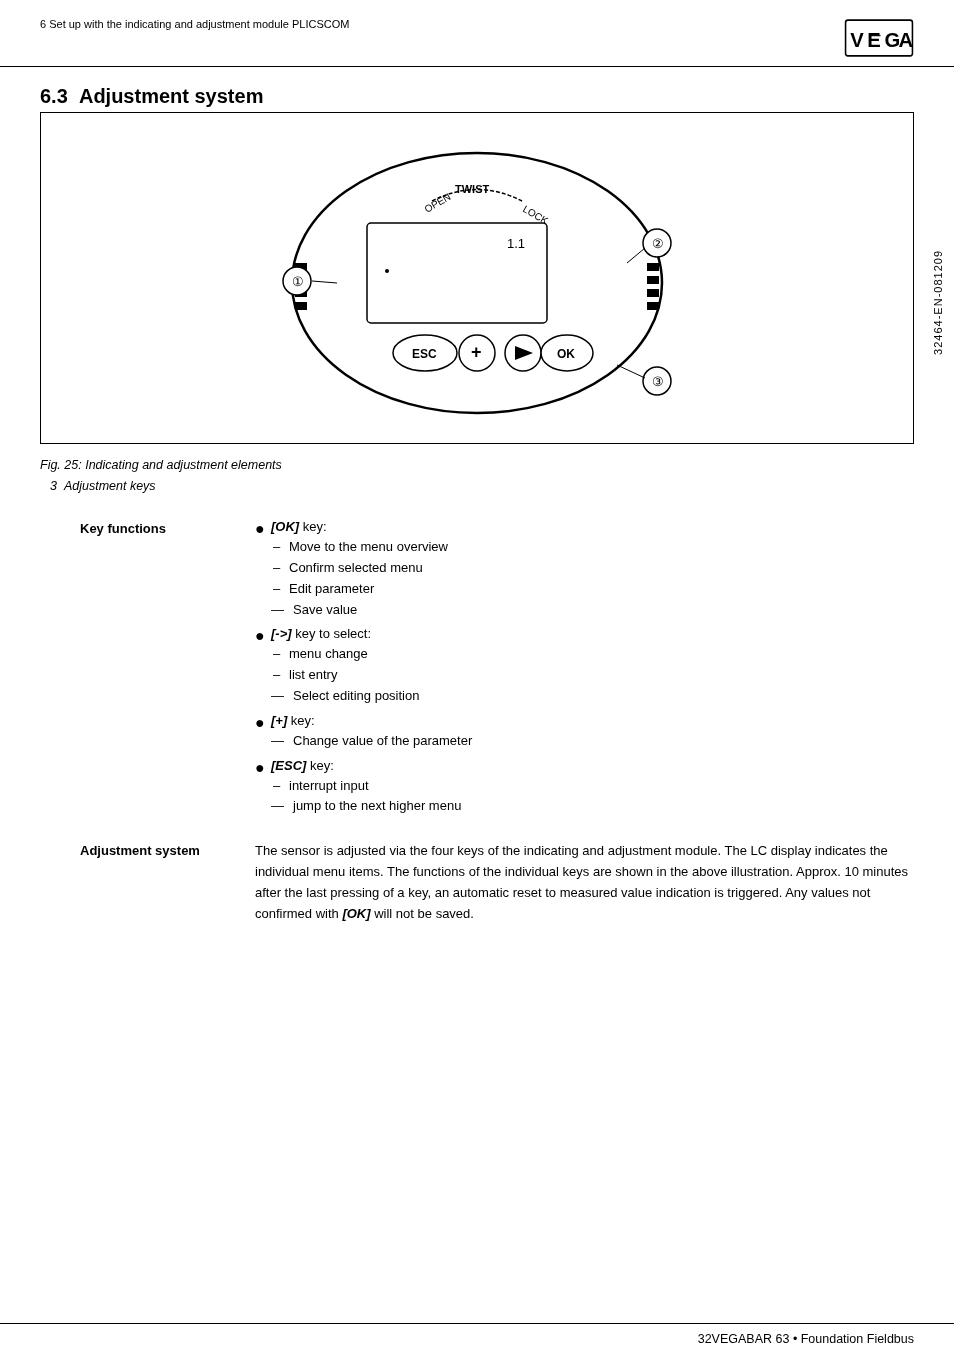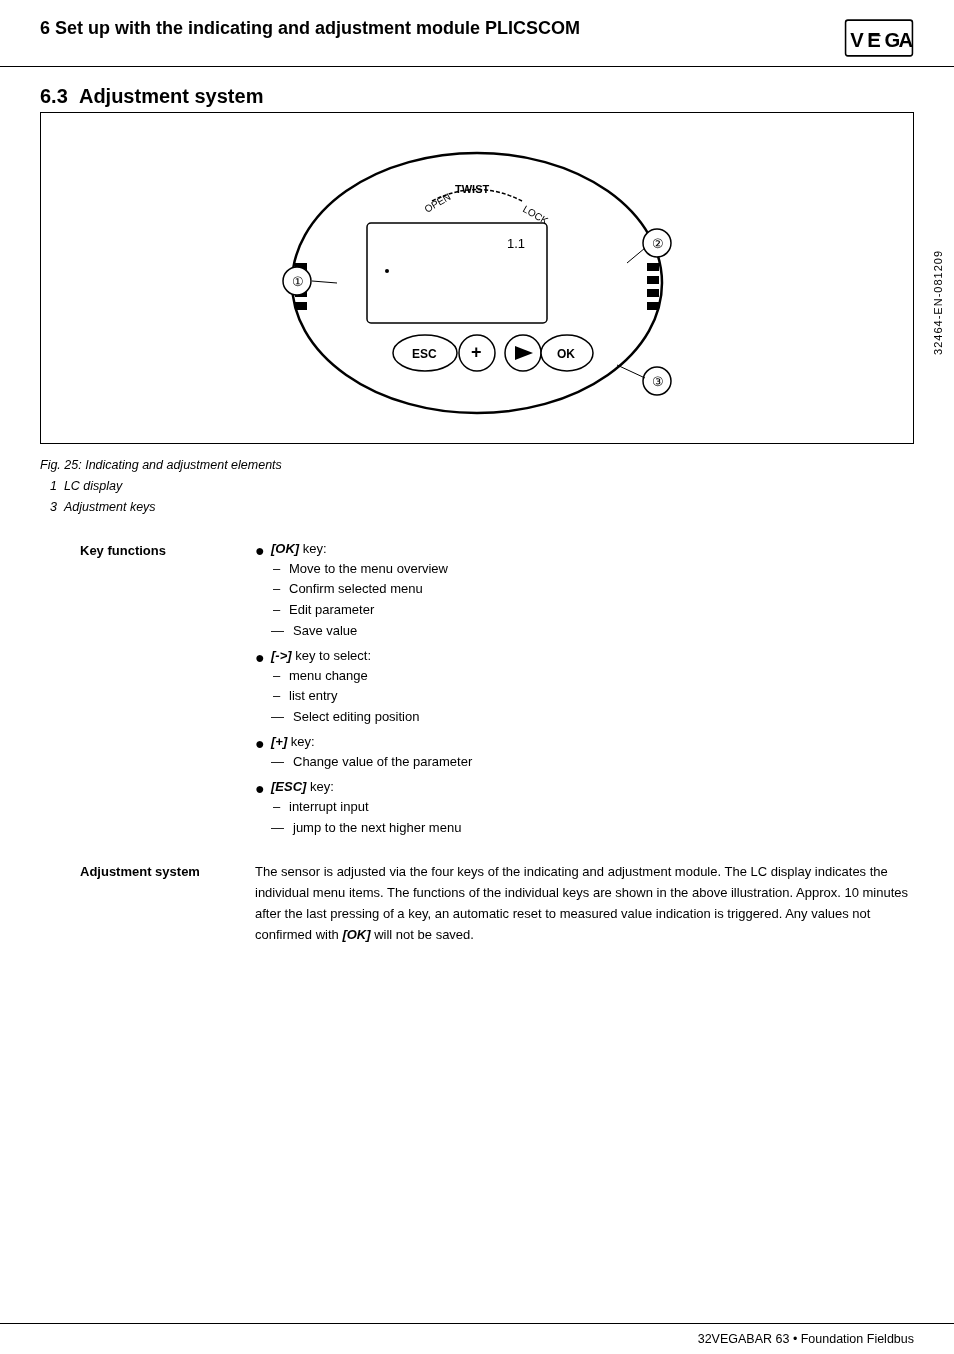--- a/index.html
+++ b/index.html
@@ -15,23 +15,22 @@
 
     
     .page-header {
       display: flex;
       justify-content: space-between;
       align-items: flex-start;
       padding: 18px 40px 8px 40px;
       border-bottom: 1.5px solid #000;
     }
     .header-text {
-      font-size: 18px;
+      font-size: 11px;
       color: #000;
-      font-weight: bold;
     }
 
     
     .vega-logo {
       width: 70px;
       height: 40px;
     }
 
     
     .main-content {
@@ -256,23 +255,20 @@
 
       <path d="M 195 68 Q 240 45 285 68" fill="none" stroke="#000" stroke-width="1.5" stroke-dasharray="4,2"></path>
 
       <circle cx="150" cy="138" r="2" fill="#000"></circle>
     </svg>
   </div>
 
   <div class="caption-area">
     <div class="caption-title">Fig. 25: Indicating and adjustment elements</div>
     <div class="caption-item">
-      <span>1</span>&nbsp;&nbsp;<span>LC display</span>
-    </div>
-    <div class="caption-item">
       <span>3</span>&nbsp;&nbsp;<span>Adjustment keys</span>
     </div>
   </div>
 
   <div class="content-section">
     <div class="label-col">Key functions</div>
     <div class="detail-col">
       <ul class="bullet-list">
 
         <li>

